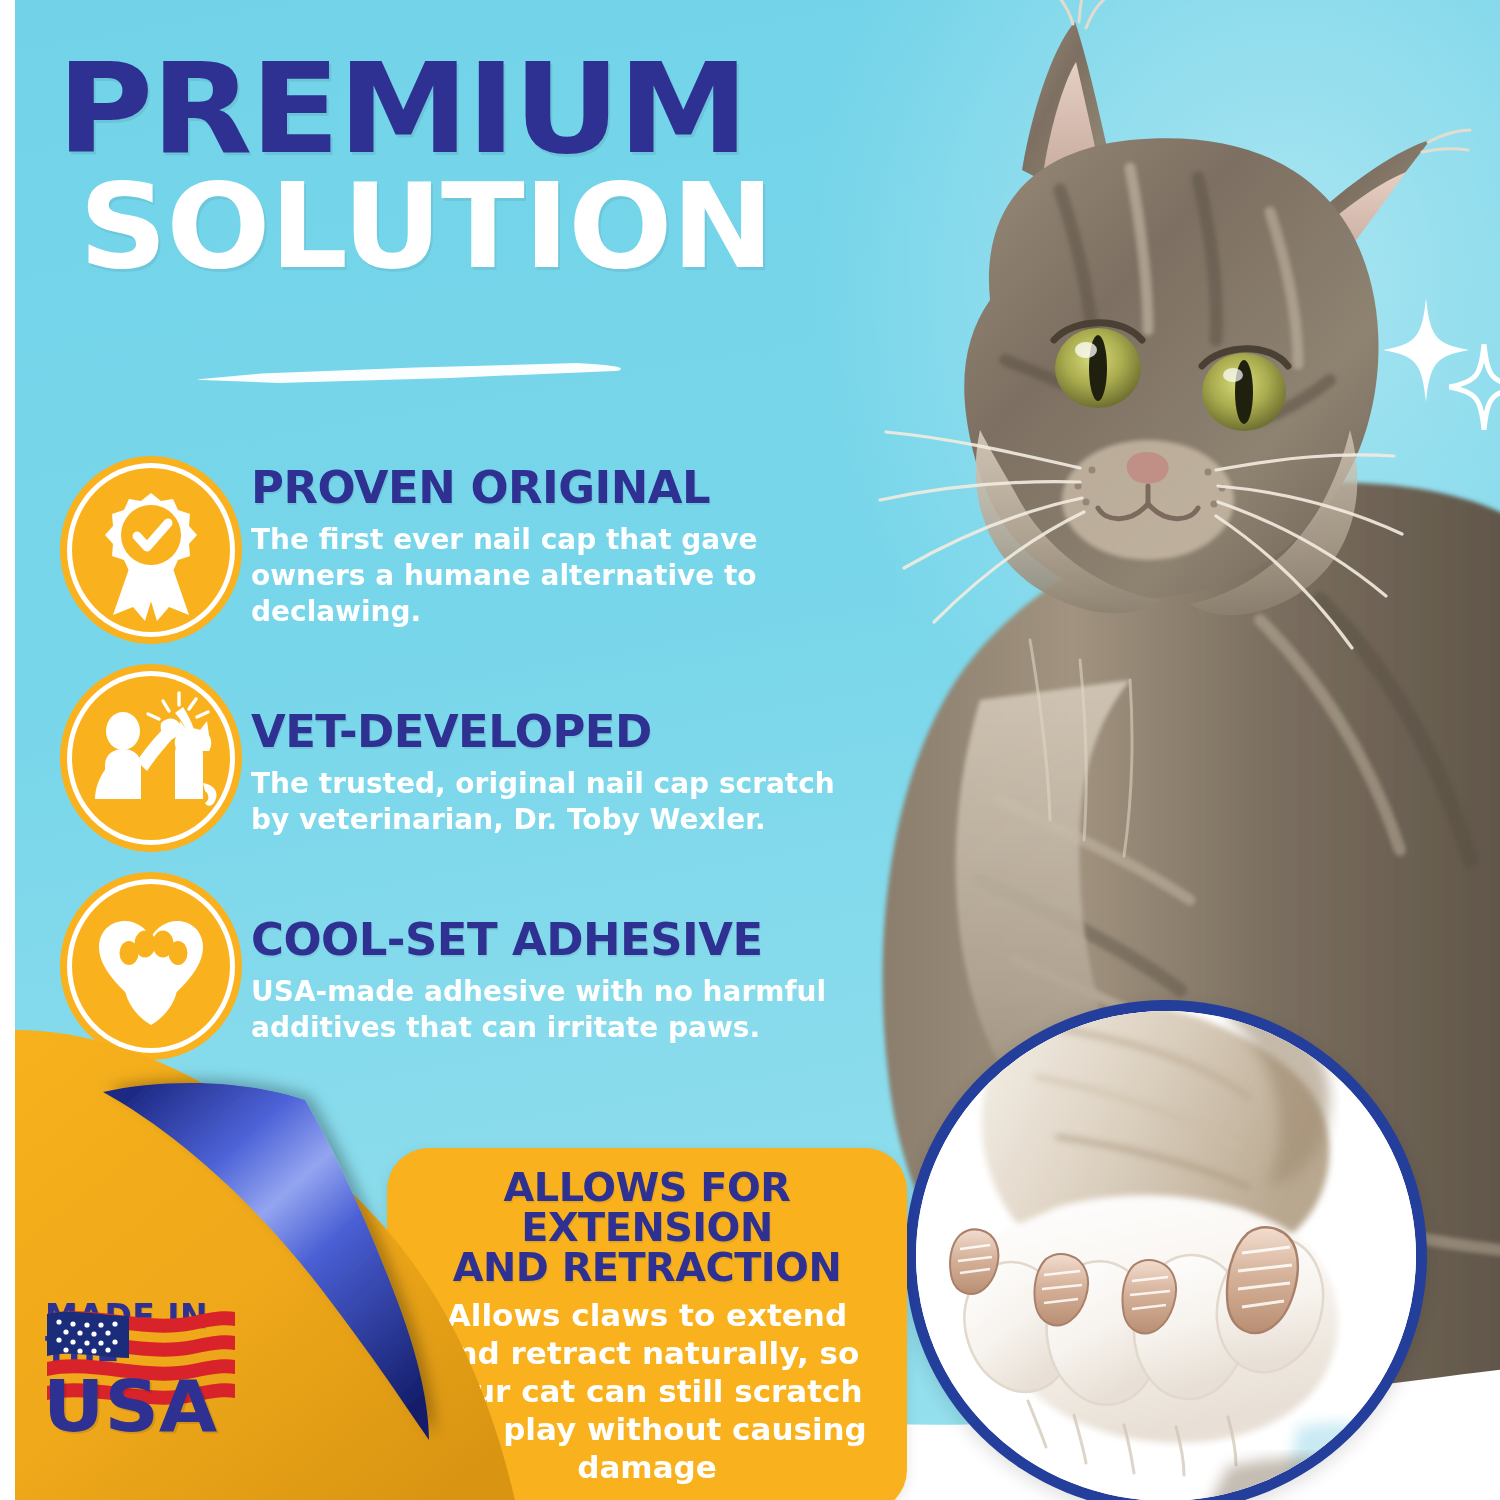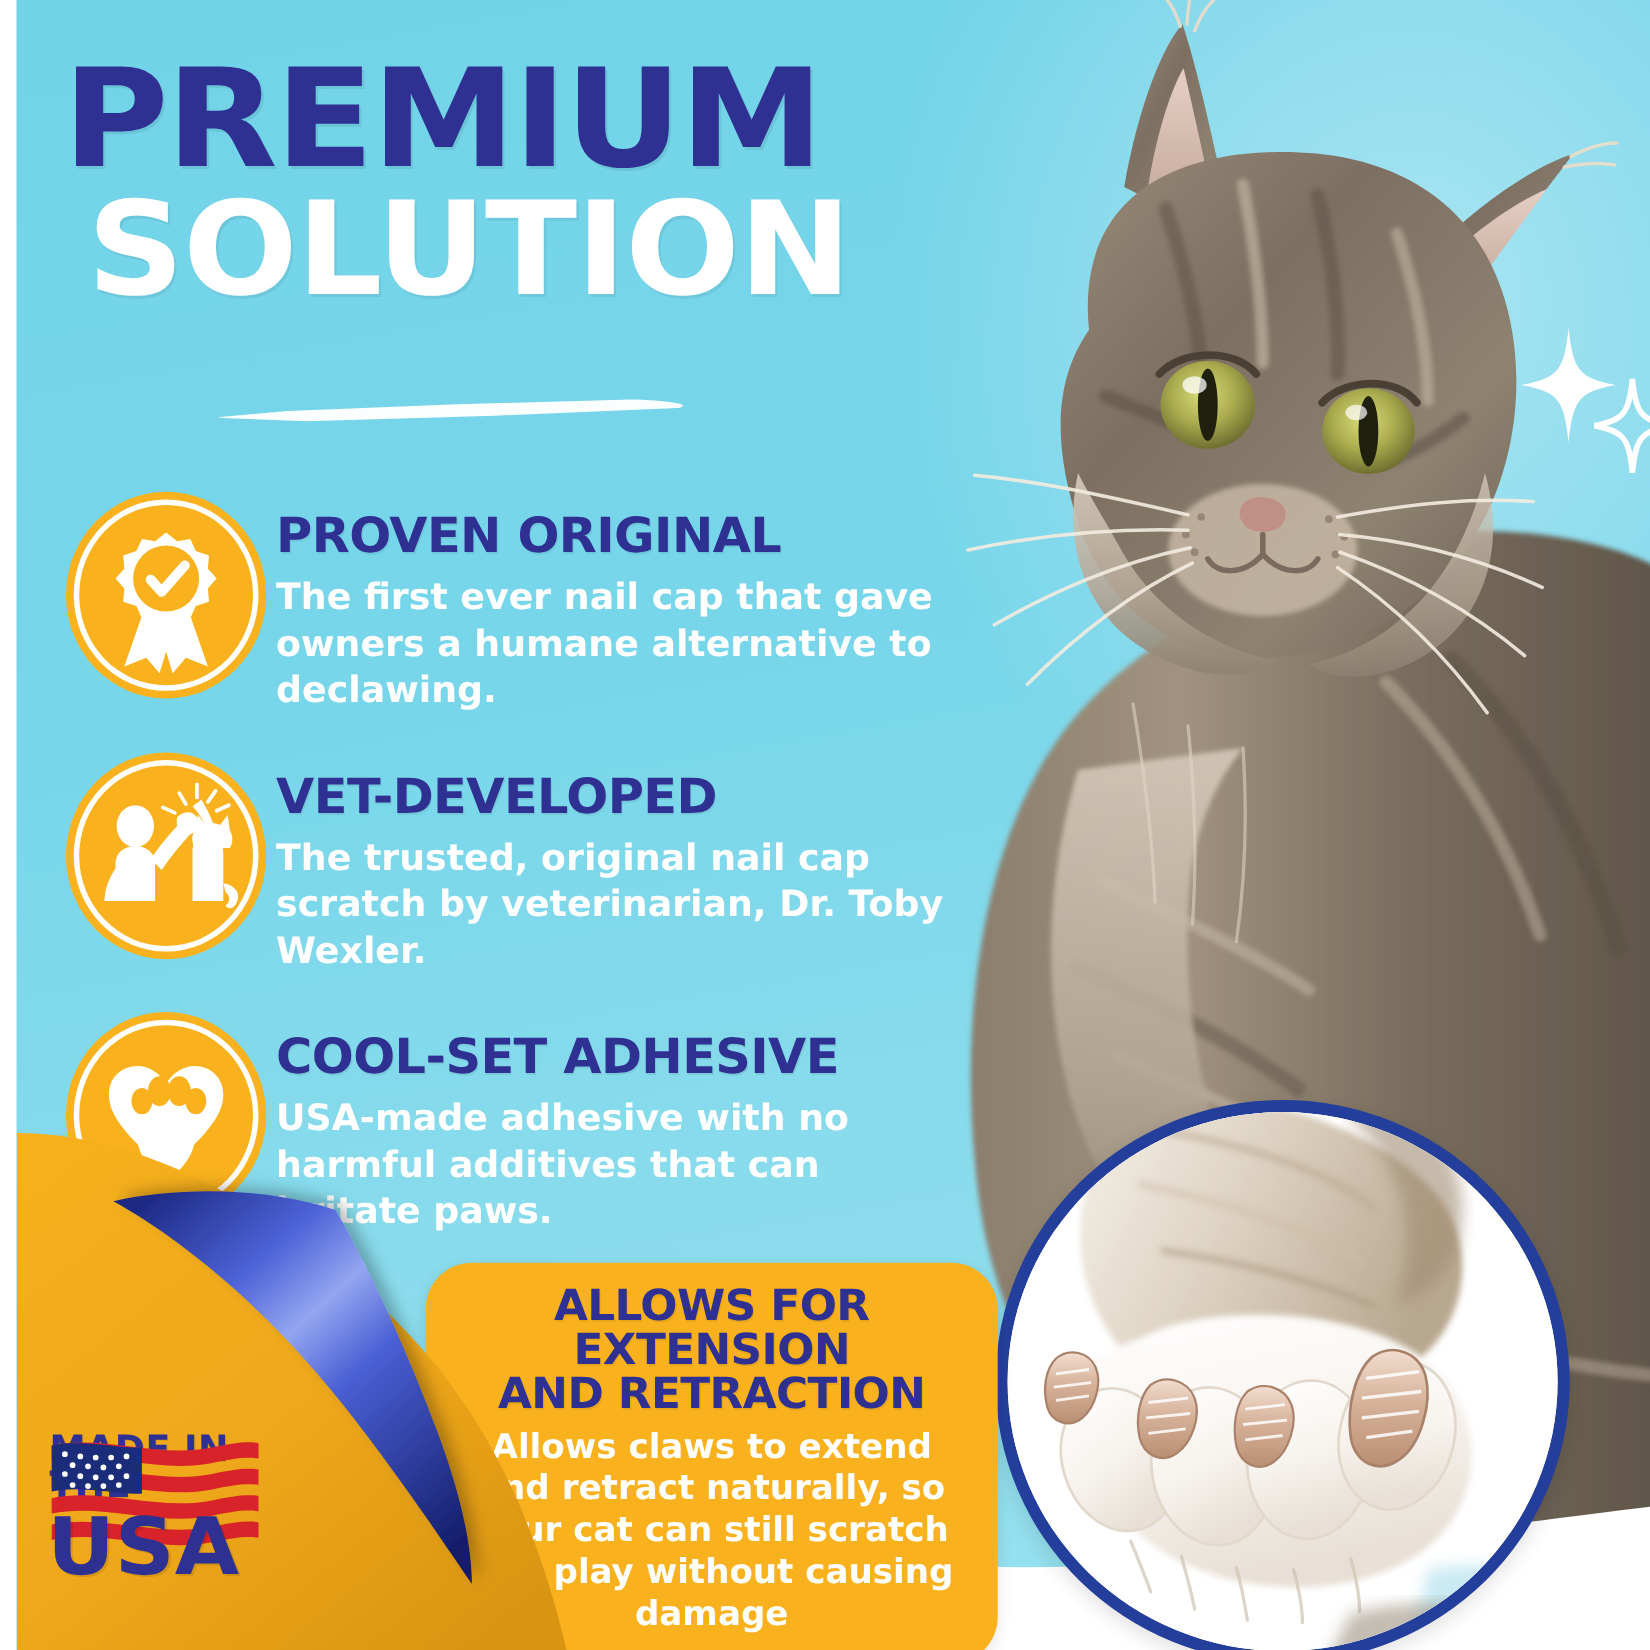--- a/index.html
+++ b/index.html
@@ -52,42 +52,42 @@
   
   .spark{position:absolute;}
   .spark svg{display:block;}
 
   
   .cat-wrap{position:absolute;left:815px;top:0;width:685px;height:1420px;}
   .cat-svg{position:absolute;left:0;top:0;width:685px;height:1420px;}
 
   
   .features{position:absolute;left:58px;top:462px;width:800px;}
-  .feature{position:relative;display:flex;align-items:flex-start;margin-bottom:50px;}
+  .feature{position:relative;display:flex;align-items:flex-end;margin-bottom:50px;}
   .f-icon{
     flex:0 0 auto;width:156px;height:158px;position:relative;margin-right:22px;
   }
   .f-icon .ring{
     position:absolute;left:6px;top:4px;width:144px;height:150px;border-radius:50%;
     background:#F9B21D;
     box-shadow:0 0 0 7px #F9B21D, 0 0 0 12px #ffffff, 0 0 0 19px #F9B21D;
   }
   .f-icon svg{position:absolute;left:6px;top:4px;width:144px;height:150px;}
   .f-text{flex:1 1 auto;padding-top:4px;}
   .f-title{
     font-family:"DejaVu Sans", sans-serif;
     font-weight:bold;font-size:44px;letter-spacing:-.5px;line-height:1;
     color:#2E3192;margin:0 0 12px 0;
     transform:scaleX(1.02);transform-origin:left center;
     text-shadow:1px 2px 0 rgba(0,0,0,.07);
     white-space:nowrap;
   }
   .f-body{
     font-family:"DejaVu Sans", sans-serif;
-    font-weight:bold;font-size:33px;line-height:1.28;color:#ffffff;
+    font-weight:bold;font-size:28px;line-height:1.28;color:#ffffff;
     margin:0;max-width:610px;
   }
 
   
   .curl-layer{position:absolute;left:0;bottom:0;width:560px;height:470px;}
   .curl-layer svg{position:absolute;left:0;top:0;}
   .usa-badge{position:absolute;left:28px;bottom:58px;width:250px;}
   .flag{width:196px;height:112px;display:block;margin-bottom:12px;}
   .madein{
     font-family:"DejaVu Sans", sans-serif;

